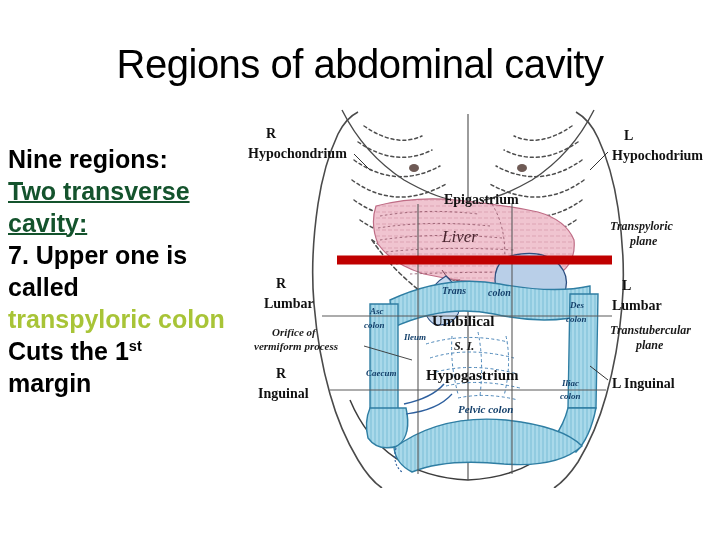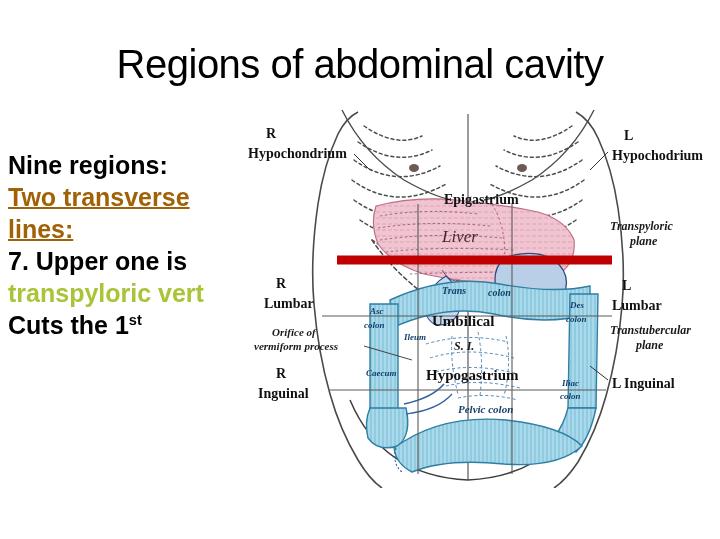--- a/index.html
+++ b/index.html
@@ -26,30 +26,30 @@
     font-weight: 400;
     color: #000000;
     letter-spacing: -0.5px;
     white-space: nowrap;
   }
 
   
   #bullet-block {
     position: absolute;
     left: 8px;
-    top: 149px;
+    top: 143px;
     width: 232px;
     font-size: 25px;
     font-weight: bold;
     line-height: 32px;
     color: #000000;
   }
   .bline { display: block; }
   .teal {
-    color: #a16207;
+    color: #14532d;
     text-decoration: underline;
     text-decoration-thickness: 2px;
   }
   .lime { color: #a8c437; }
   sup {
     font-size: 0.58em;
     vertical-align: super;
     line-height: 0;
   }
 
@@ -88,26 +88,28 @@
   }
 </style>
 </head>
 <body>
 
 <div id="slide-title">Regions of abdominal cavity</div>
 
 <div id="bullet-block">
   <span class="bline">Nine regions:</span>
   <span class="bline teal">Two transverse</span>
-  <span class="bline teal">lines:</span>
+  <span class="bline teal">cavity:</span>
   <span class="bline">7. Upper one is</span>
-  <span class="bline lime">transpyloric vert</span>
+  <span class="bline">called</span>
+  <span class="bline lime">transpyloric colon</span>
   <span class="bline">
     <span>Cuts the 1</span><sup>st</sup>
   </span>
+  <span class="bline">margin</span>
 </div>
 
 <div id="figure">
 <svg width="474" height="380" viewBox="0 0 474 380" xmlns="http://www.w3.org/2000/svg">
   <defs>
 
     <pattern id="stripe" width="4" height="4" patternUnits="userSpaceOnUse">
       <rect width="4" height="4" fill="#a9d9ea"></rect>
       <line x1="1" y1="0" x2="1" y2="4" stroke="#79bed6" stroke-width="1"></line>
     </pattern>

